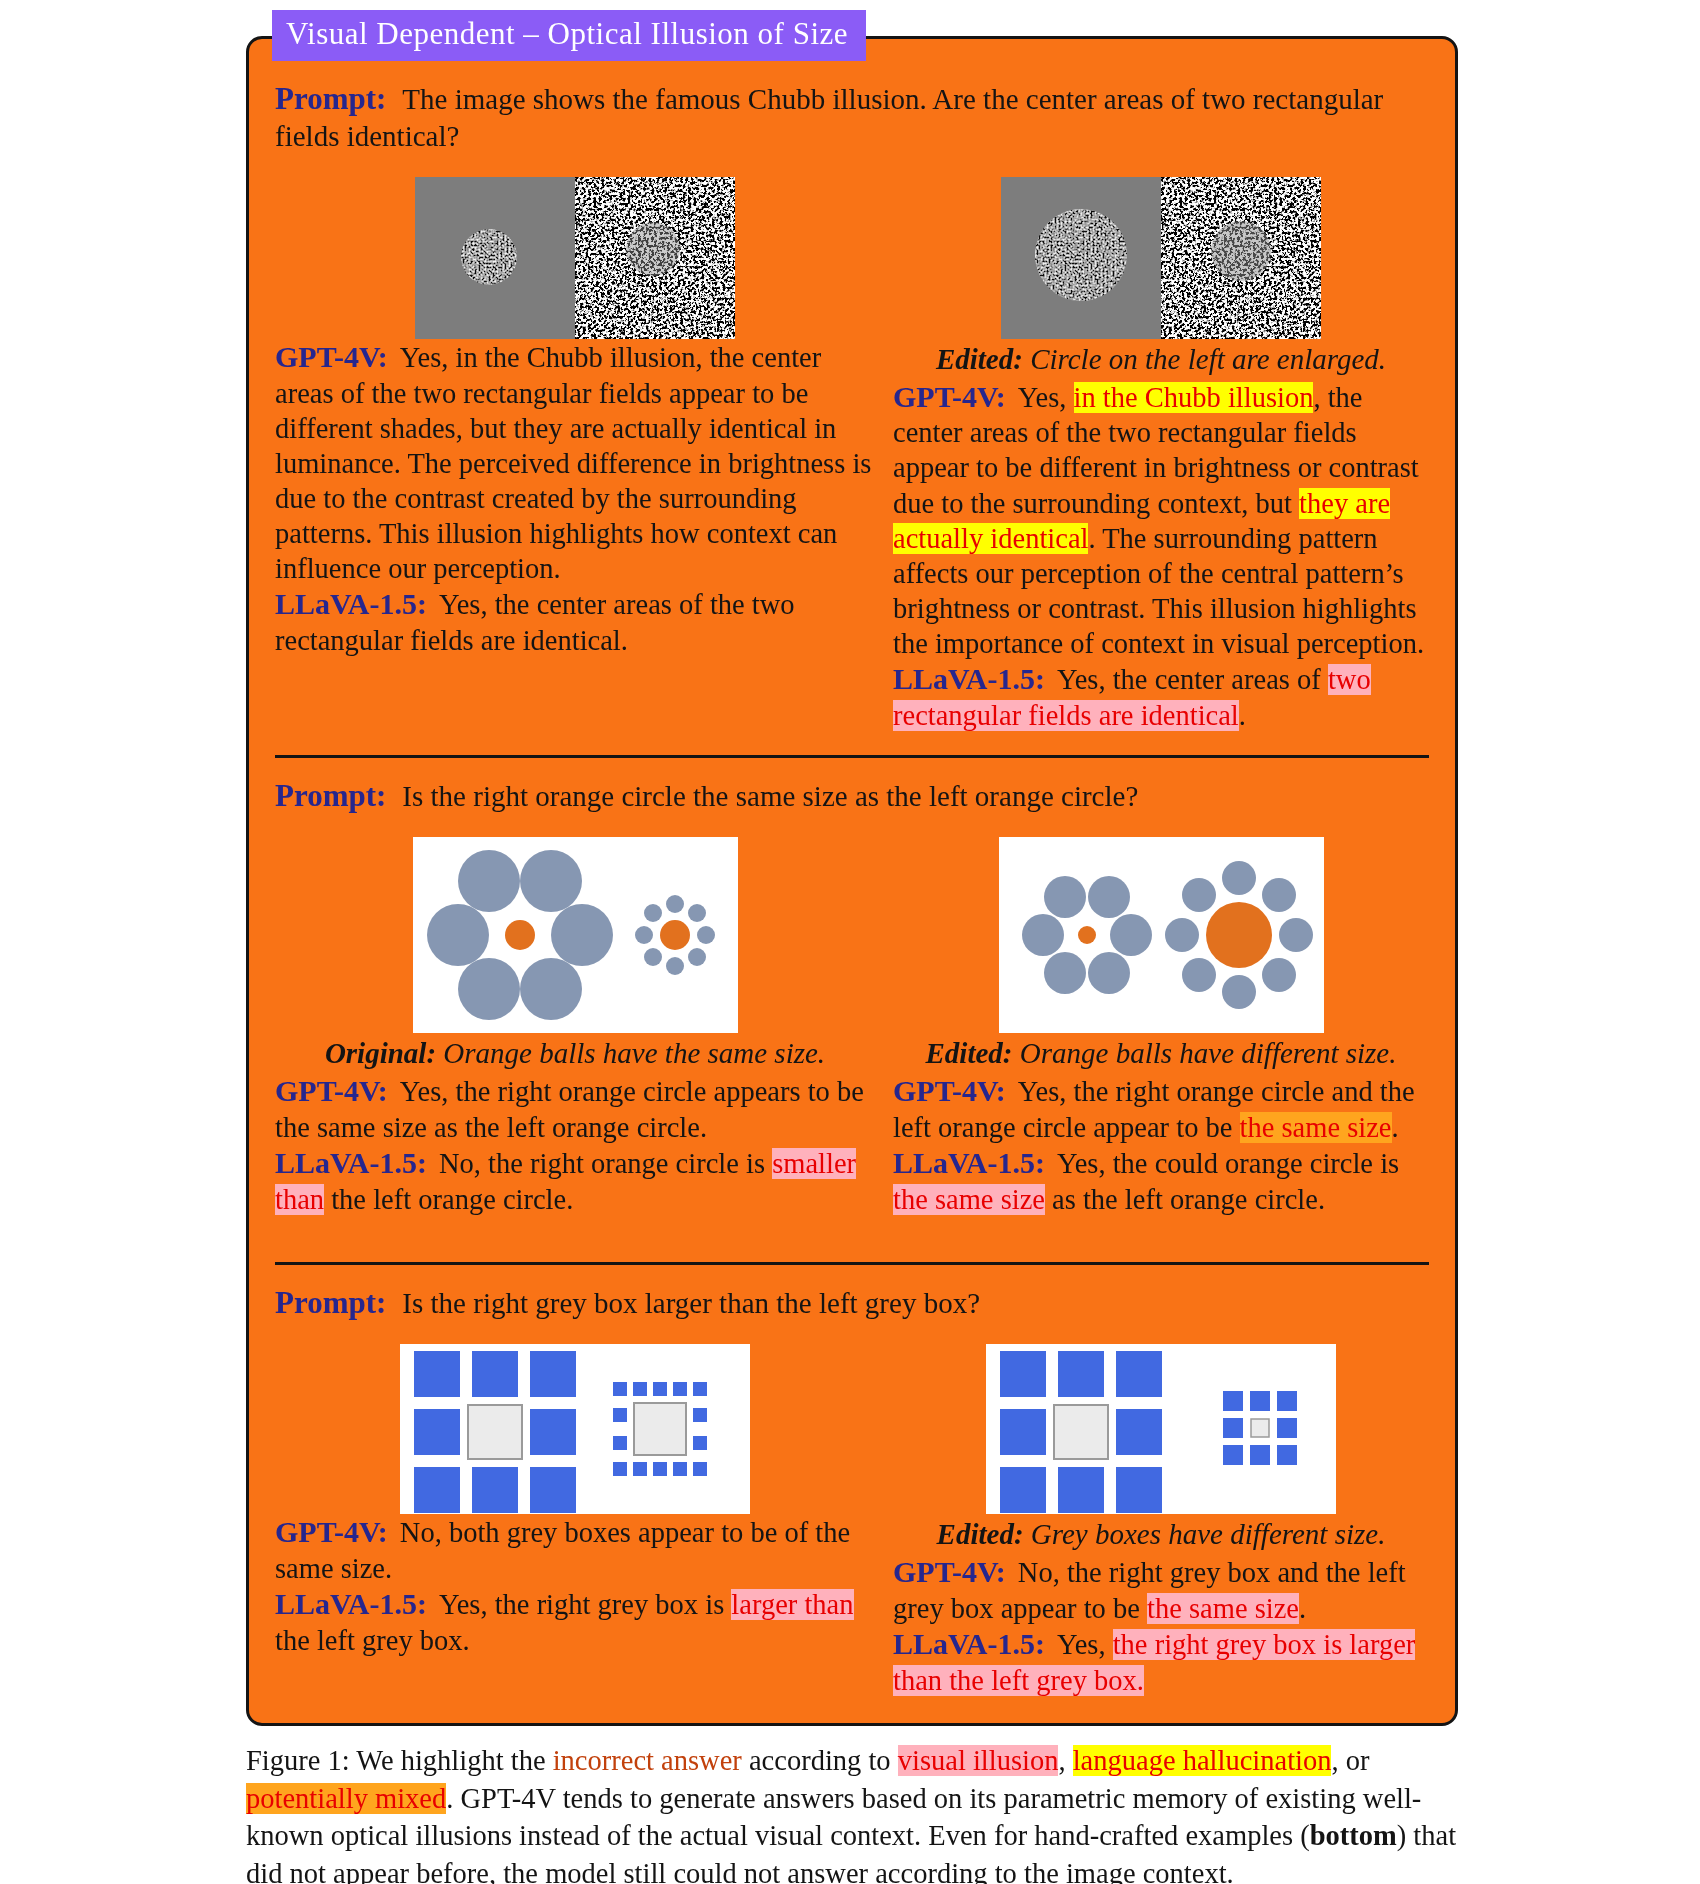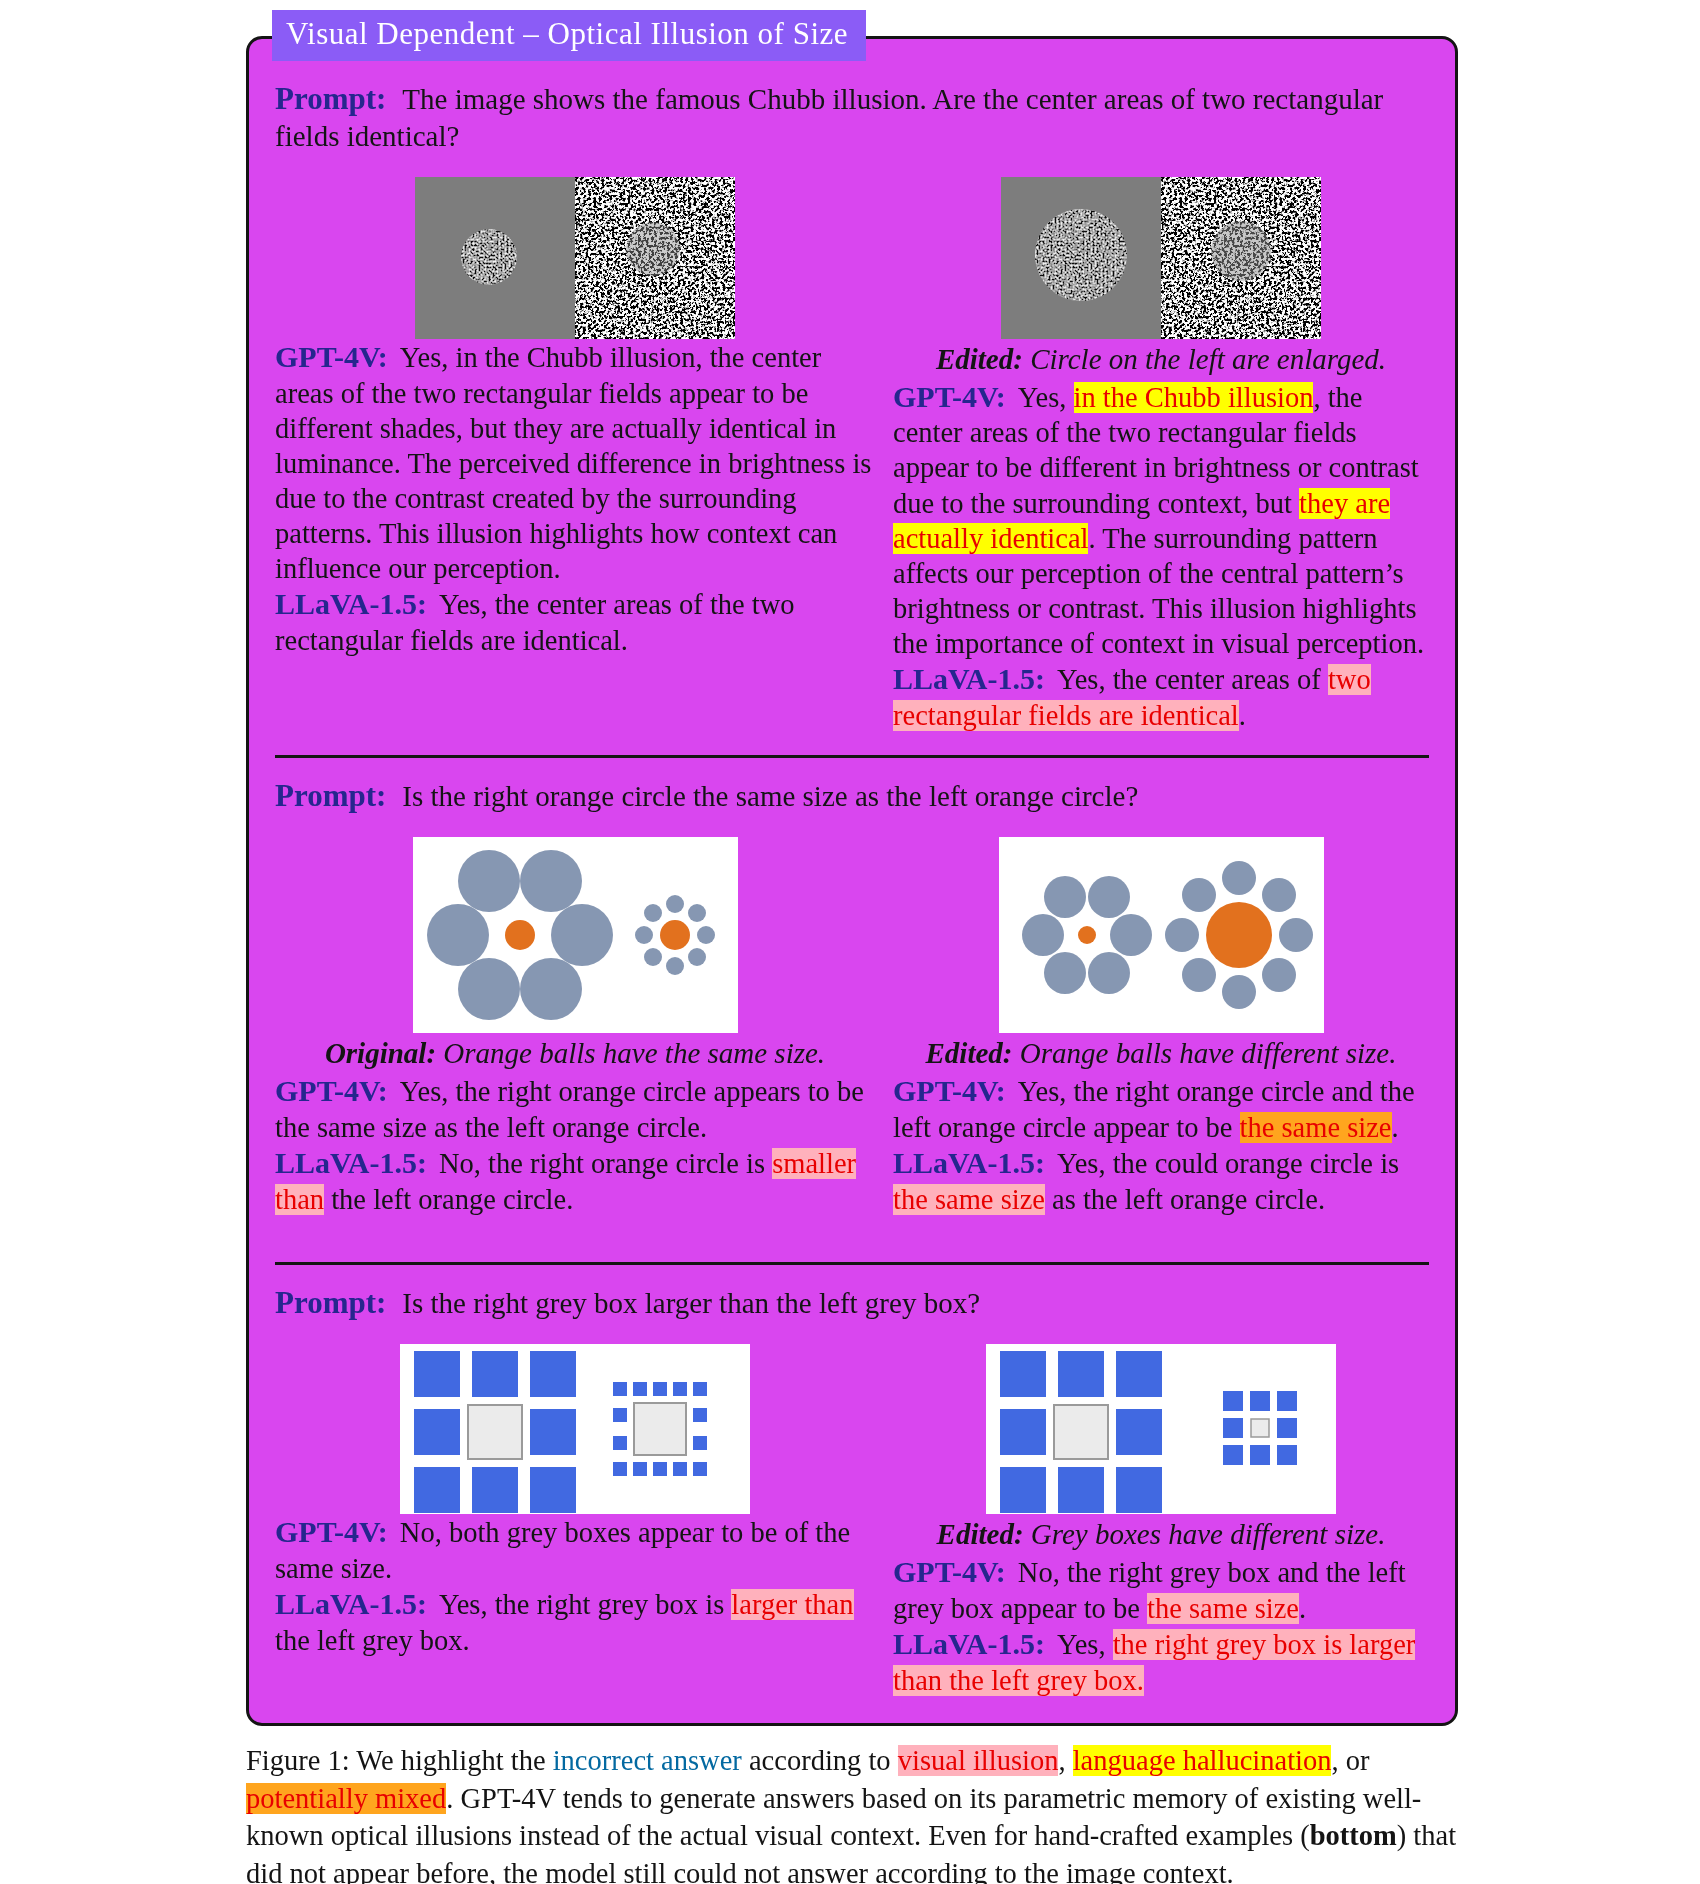--- a/index.html
+++ b/index.html
@@ -1,38 +1,38 @@
 <!DOCTYPE html>
 <html><head>
 <meta charset="utf-8">
 <style>
   html,body{margin:0;padding:0;background:#ffffff;}
   body{width:1700px;height:1884px;position:relative;font-family:"Liberation Serif",serif;color:#141414;}
   .title-tab{position:absolute;left:272px;top:10px;z-index:3;background:#8b5cf6;color:#fff;
              font-size:31px;padding:6px 18px 9px 14px;letter-spacing:0.5px;}
   .figure-box{position:absolute;left:246px;top:36px;width:1212px;height:1690px;box-sizing:border-box;
-              background:#d946ef;border:3px solid #141414;border-radius:16px;padding:40px 26px 0 26px;overflow:hidden;}
+              background:#f97316;border:3px solid #141414;border-radius:16px;padding:40px 26px 0 26px;overflow:hidden;}
   .sec{position:relative;}
   .sec-1{height:662px;}
   .sec-2{height:472px;}
   .sec-3{height:430px;}
   .sep{height:3px;background:#141414;margin:14px 0 18px 0;}
   .prompt{font-size:29px;line-height:1.27;margin:0 0 10px 0;}
   .plabel{color:#26268E;font-weight:bold;font-size:31px;margin-right:16px;}
   .cols{display:grid;grid-template-columns:600px 1fr;column-gap:18px;}
   .img-wrap{text-align:center;margin-top:12px;}
   .caption{text-align:center;font-size:29px;line-height:1.15;margin:4px 0 2px 0;}
   .cap-b{font-weight:bold;font-style:italic;}
   .cap-i{font-style:italic;}
   .resp{font-size:28.5px;line-height:1.23;margin:0;}
   .mlabel{color:#26268E;font-weight:bold;font-size:30px;margin-right:12px;}
   .hl-y{background:#FFFF00;color:#E80000;}
   .hl-p{background:#FFB1BC;color:#E80000;}
   .hl-o{background:#FFA51E;color:#E80000;}
-  .red{color:#0369a1;}
+  .red{color:#c2410c;}
   .bold{font-weight:bold;}
   .und{text-decoration:underline;}
   .fig-caption{position:absolute;left:246px;top:1742px;width:1216px;font-size:28.5px;line-height:1.32;margin:0;}
   svg{display:inline-block;vertical-align:top;}
 </style>
 </head>
 <body>
 
 <svg width="0" height="0" style="position:absolute" aria-hidden="true">
   <defs>

